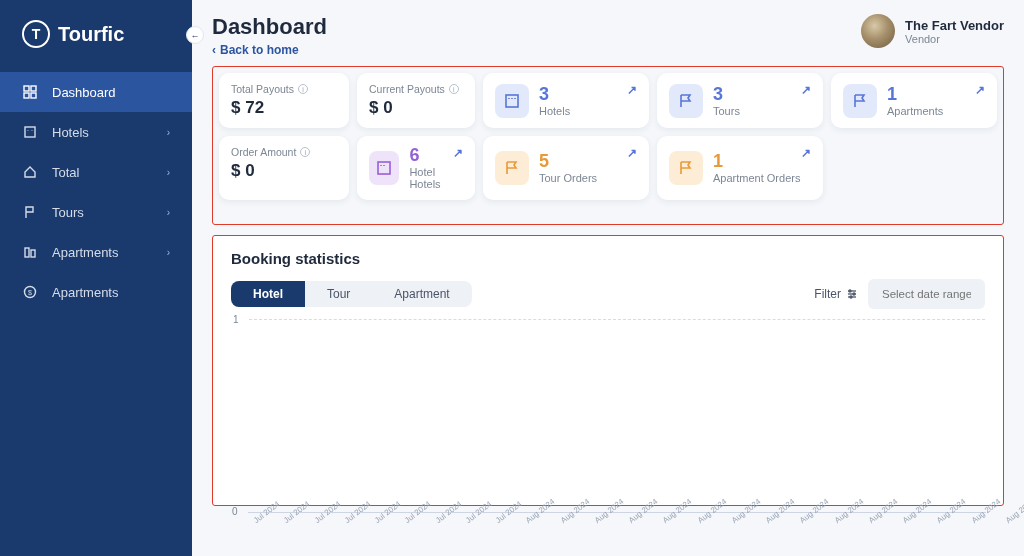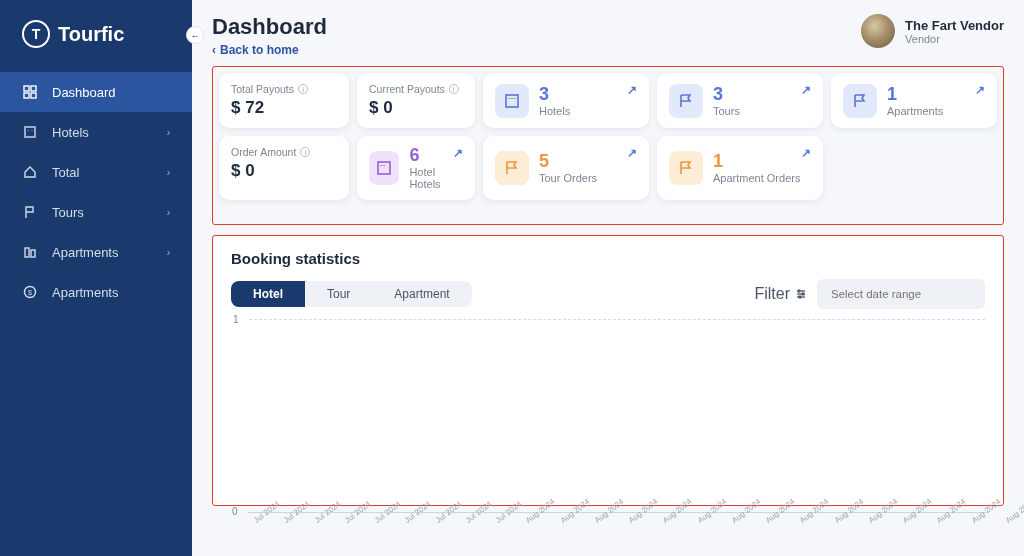--- a/index.html
+++ b/index.html
@@ -46,22 +46,22 @@
 .arrow-out { position: absolute; top: 10px; right: 12px; color: #5876d9; font-size: 12px; font-weight: 700; }
 
 .stats-panel { border: 1.5px solid #e03a2a; border-radius: 3px; padding: 0; background: #fff; }
 .stats-inner { padding: 14px 18px 0; }
 .stats-title { font-size: 15px; font-weight: 700; color: #1f2a3d; margin-bottom: 12px; }
 .tabs-row { display: flex; align-items: center; gap: 10px; }
 .tabs { display: flex; background: #eef1f6; border-radius: 8px; overflow: hidden; }
 .tab { padding: 6px 22px; font-size: 12px; color: #4a5568; cursor: pointer; }
 .tab.active { background: #1a3a6e; color: #fff; font-weight: 600; }
 .filter-area { margin-left: auto; display: flex; align-items: center; gap: 10px; }
-.filter-label { font-size: 16px; color: #4a5568; display: flex; align-items: center; gap: 5px; cursor: pointer; }
-.date-input { background: #eef1f6; border: none; border-radius: 6px; padding: 9px 14px; font-size: 11.5px; color: #7c8694; width: 168px; }
+.filter-label { font-size: 12px; color: #4a5568; display: flex; align-items: center; gap: 5px; cursor: pointer; }
+.date-input { background: #eef1f6; border: none; border-radius: 6px; padding: 9px 14px; font-size: 11.5px; color: #7c8694; width: 117px; }
 
 .chart-area { position: relative; height: 196px; padding: 10px 0 0 0; }
 .y-tick { position: absolute; left: 2px; font-size: 10px; color: #7c8694; }
 .y-tick-1 { top: 5px; }
 .grid-line { position: absolute; left: 18px; right: 0; top: 10px; border-top: 1px dashed #d6dce7; }
 
 .x-labels { position: absolute; left: 22px; right: 0; bottom: -3px; display: flex; justify-content: space-between; font-size: 8px; color: #9aa4b5; }
 .x-labels span { transform: rotate(-38deg); transform-origin: left top; white-space: nowrap; }
 svg { display: block; }
 </style>

